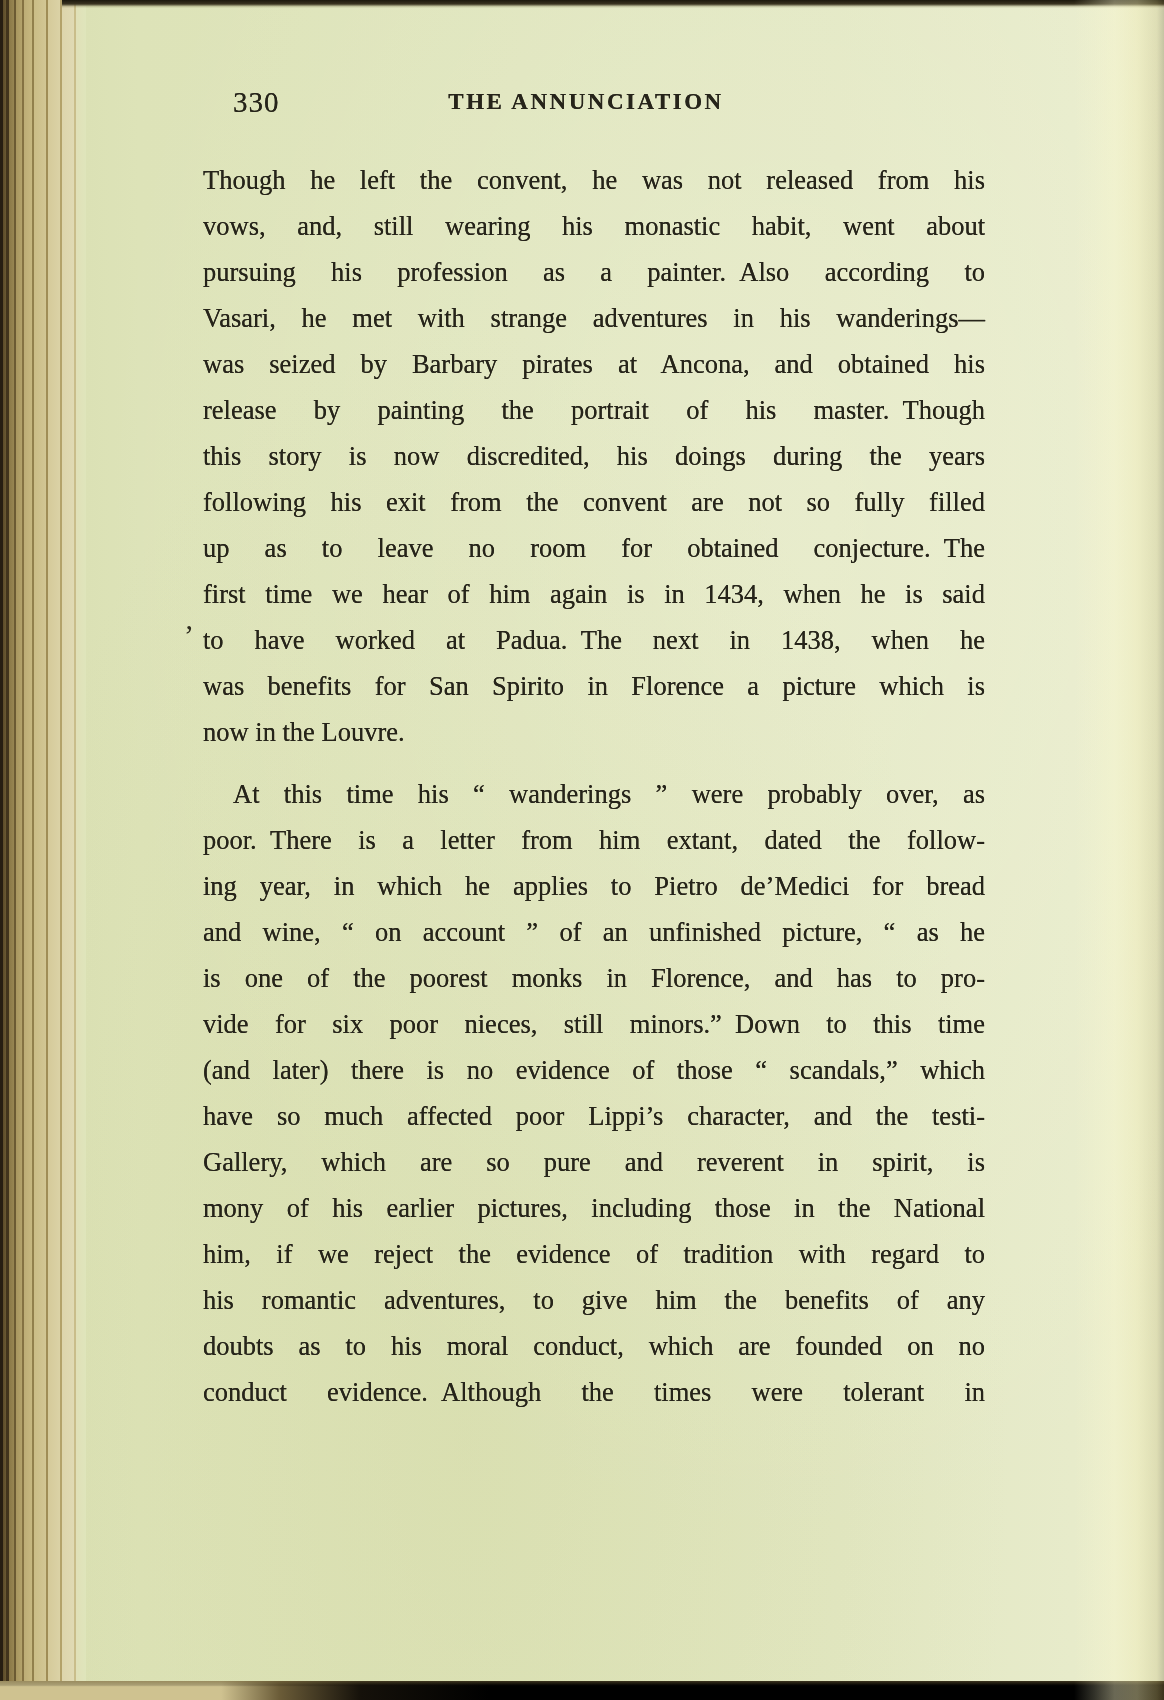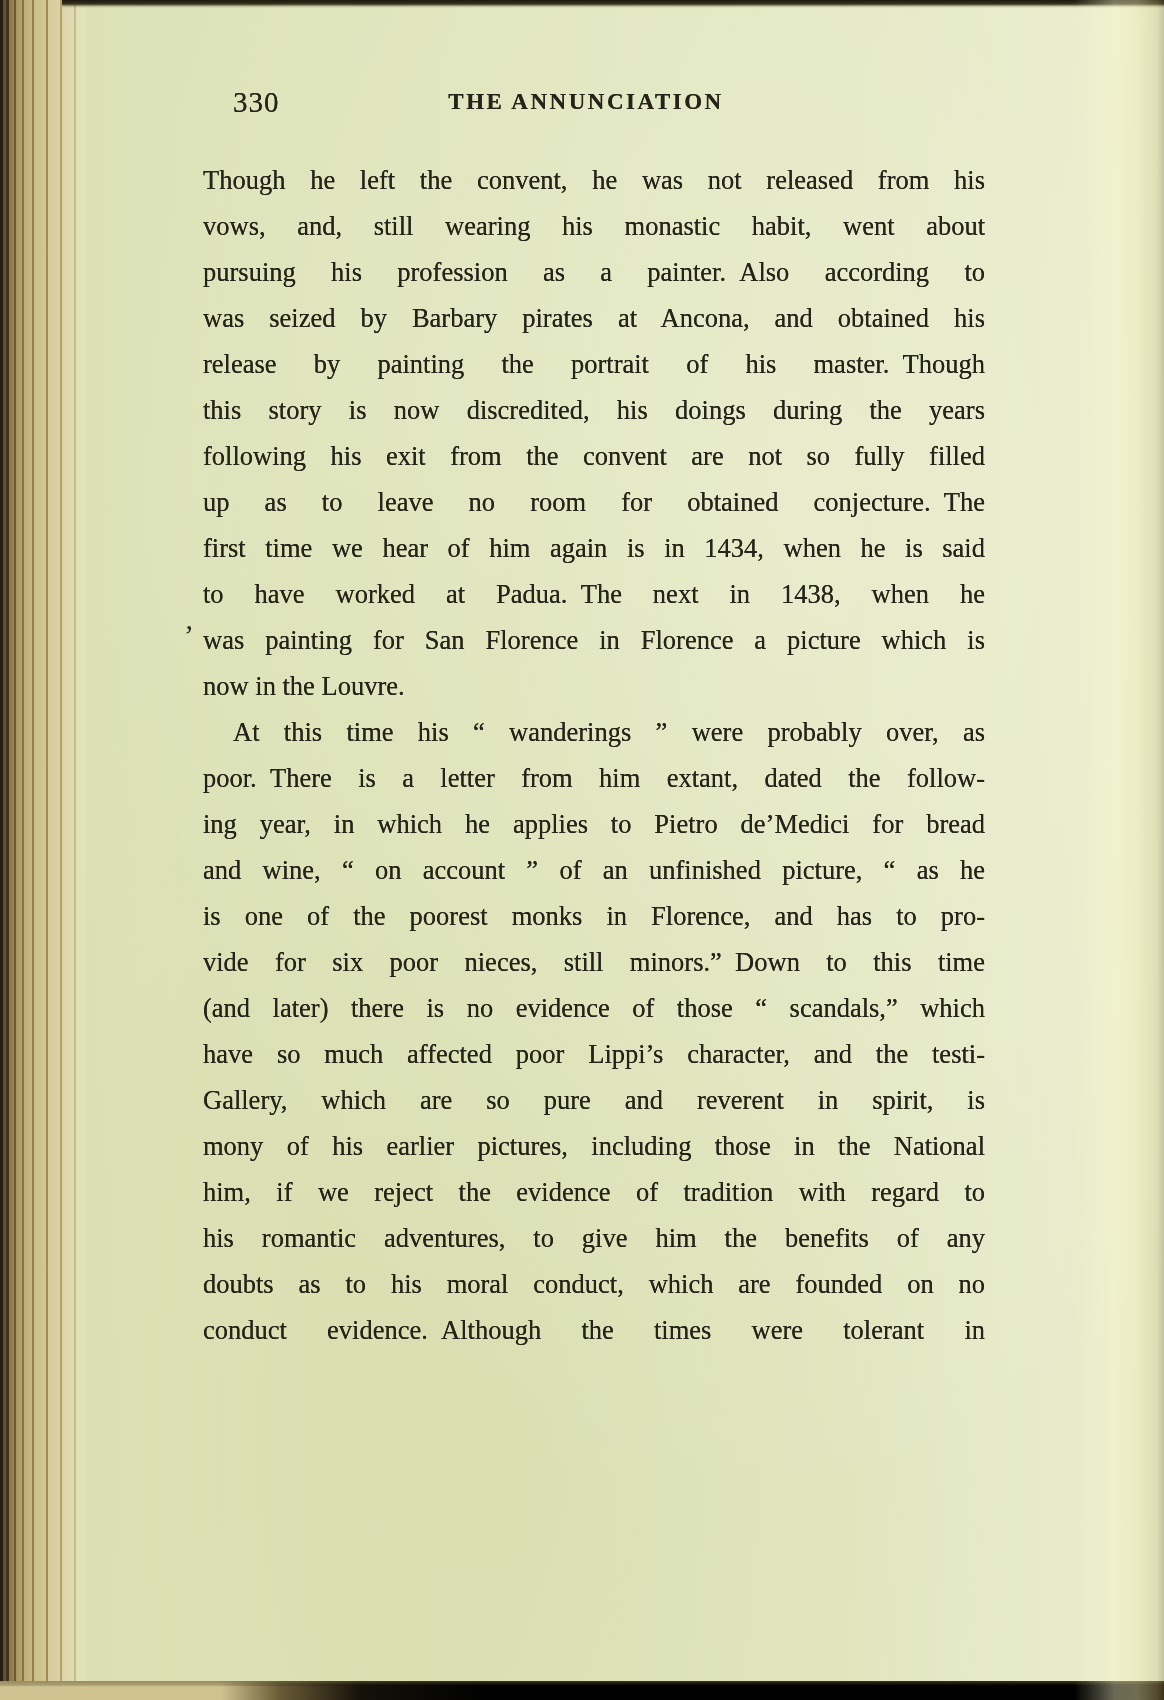--- a/index.html
+++ b/index.html
@@ -84,21 +84,21 @@
     font-size: 26.5px; line-height: 46px; color: #26241a;
     text-shadow: 0 0 0.55px rgba(35,32,22,0.9);
   }
   .line {
     text-align: justify;
     text-align-last: justify;
     hyphens: none;
     white-space: normal;
   }
   .line.no-just { text-align-last: left; }
-  .line.indent { text-indent: 30px; }
+  .line.indent { text-indent: 30px; margin-top: 16px; }
 
   .margin-mark {
     position: absolute; left: 184px; top: 618px;
     font-size: 30px; color: #2c291d;
   }
 </style>
 </head>
 <body>
 
 <div class="scan">
@@ -110,28 +110,29 @@
     <span class="running-title">THE ANNUNCIATION</span>
   </div>
 
   <span class="margin-mark">’</span>
 
   <div class="body-text">
       <div class="paragraph">
         <div class="line">Though he left the convent, he was not released from his</div>
         <div class="line">vows, and, still wearing his monastic habit, went about</div>
         <div class="line">pursuing his profession as a painter. Also according to</div>
+        <div class="line">Vasari, he met with strange adventures in his wanderings—</div>
         <div class="line">was seized by Barbary pirates at Ancona, and obtained his</div>
         <div class="line">release by painting the portrait of his master. Though</div>
         <div class="line">this story is now discredited, his doings during the years</div>
         <div class="line">following his exit from the convent are not so fully filled</div>
         <div class="line">up as to leave no room for obtained conjecture. The</div>
         <div class="line">first time we hear of him again is in 1434, when he is said</div>
         <div class="line">to have worked at Padua. The next in 1438, when he</div>
-        <div class="line">was painting for San Florence in Florence a picture which is</div>
+        <div class="line">was benefits for San Spirito in Florence a picture which is</div>
         <div class="line no-just">now in the Louvre.</div>
       </div>
       <div class="paragraph">
         <div class="line indent">At this time his “ wanderings ” were probably over, as</div>
         <div class="line">poor. There is a letter from him extant, dated the follow-</div>
         <div class="line">ing year, in which he applies to Pietro de’Medici for bread</div>
         <div class="line">and wine, “ on account ” of an unfinished picture, “ as he</div>
         <div class="line">is one of the poorest monks in Florence, and has to pro-</div>
         <div class="line">vide for six poor nieces, still minors.” Down to this time</div>
         <div class="line">(and later) there is no evidence of those “ scandals,” which</div>

